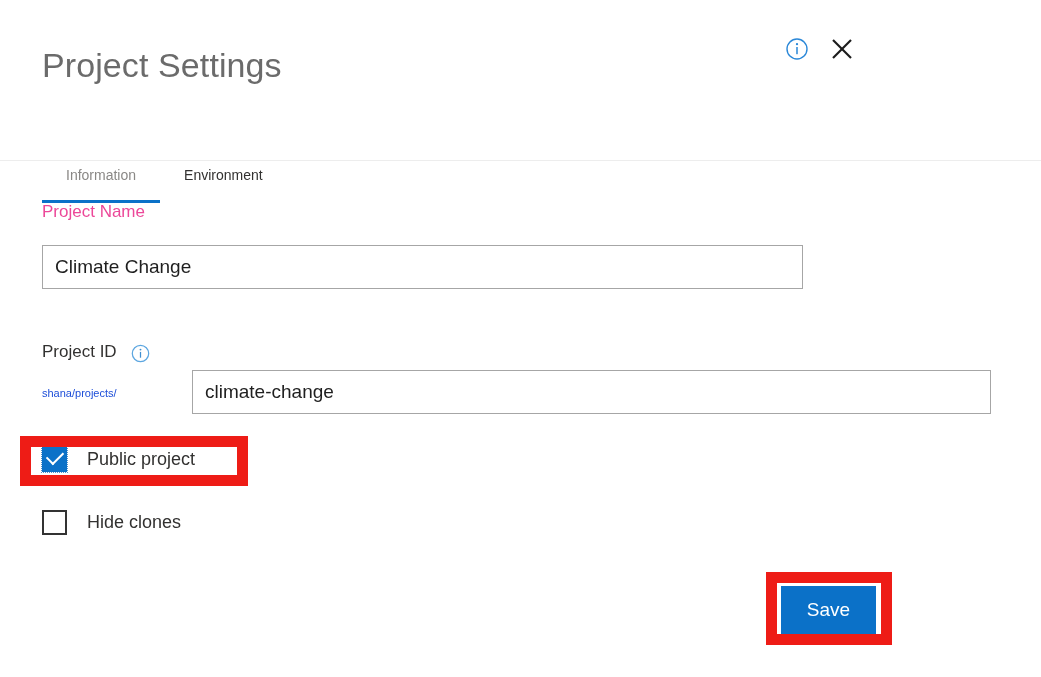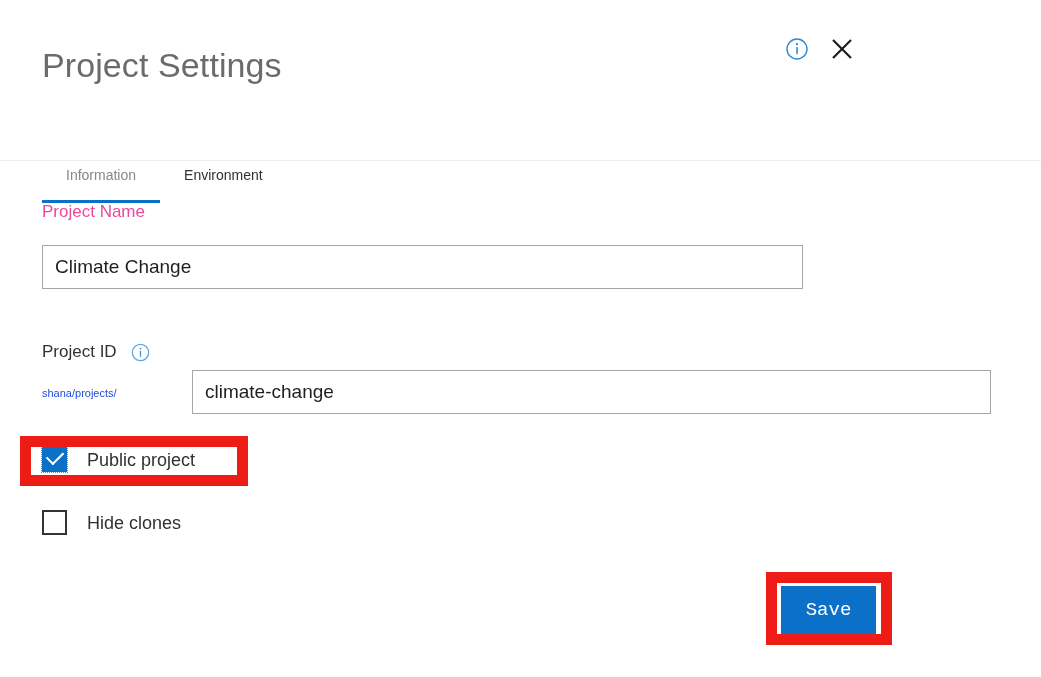--- a/index.html
+++ b/index.html
@@ -133,21 +133,21 @@
     top: 83px;
     width: 761px;
     height: 44px;
   }
 
   .label-project-id-row {
     position: absolute;
     left: 42px;
     top: 179px;
     display: flex;
-    align-items: center;
+    align-items: flex-end;
     gap: 14px;
   }
   .label-project-id {
     font-size: 17px;
     line-height: 22px;
     color: #323130;
     white-space: nowrap;
   }
   .info-icon-small {
     width: 19px;
@@ -169,21 +169,20 @@
     left: 192px;
     top: 208px;
     width: 799px;
     height: 44px;
   }
 
   
   .checkbox-row {
     position: absolute;
     display: flex;
-    align-items: center;
     cursor: pointer;
   }
   .row-public { left: 42px; top: 285px; }
   .row-hide { left: 42px; top: 348px; }
 
   .cbox {
     width: 25px;
     height: 25px;
     box-sizing: border-box;
     position: relative;
@@ -214,21 +213,21 @@
     color: #323130;
     margin-left: 20px;
     white-space: nowrap;
   }
 
   
   .btn {
     position: absolute;
     box-sizing: border-box;
     border: none;
-    font-family: Liberation Mono, monospace;
+    font-family: Liberation Sans, sans-serif;
     font-size: 19px;
     cursor: pointer;
     padding: 0;
   }
   .btn-save {
     left: 781px;
     top: 586px;
     width: 95px;
     height: 48px;
     background: #0b71c8;

